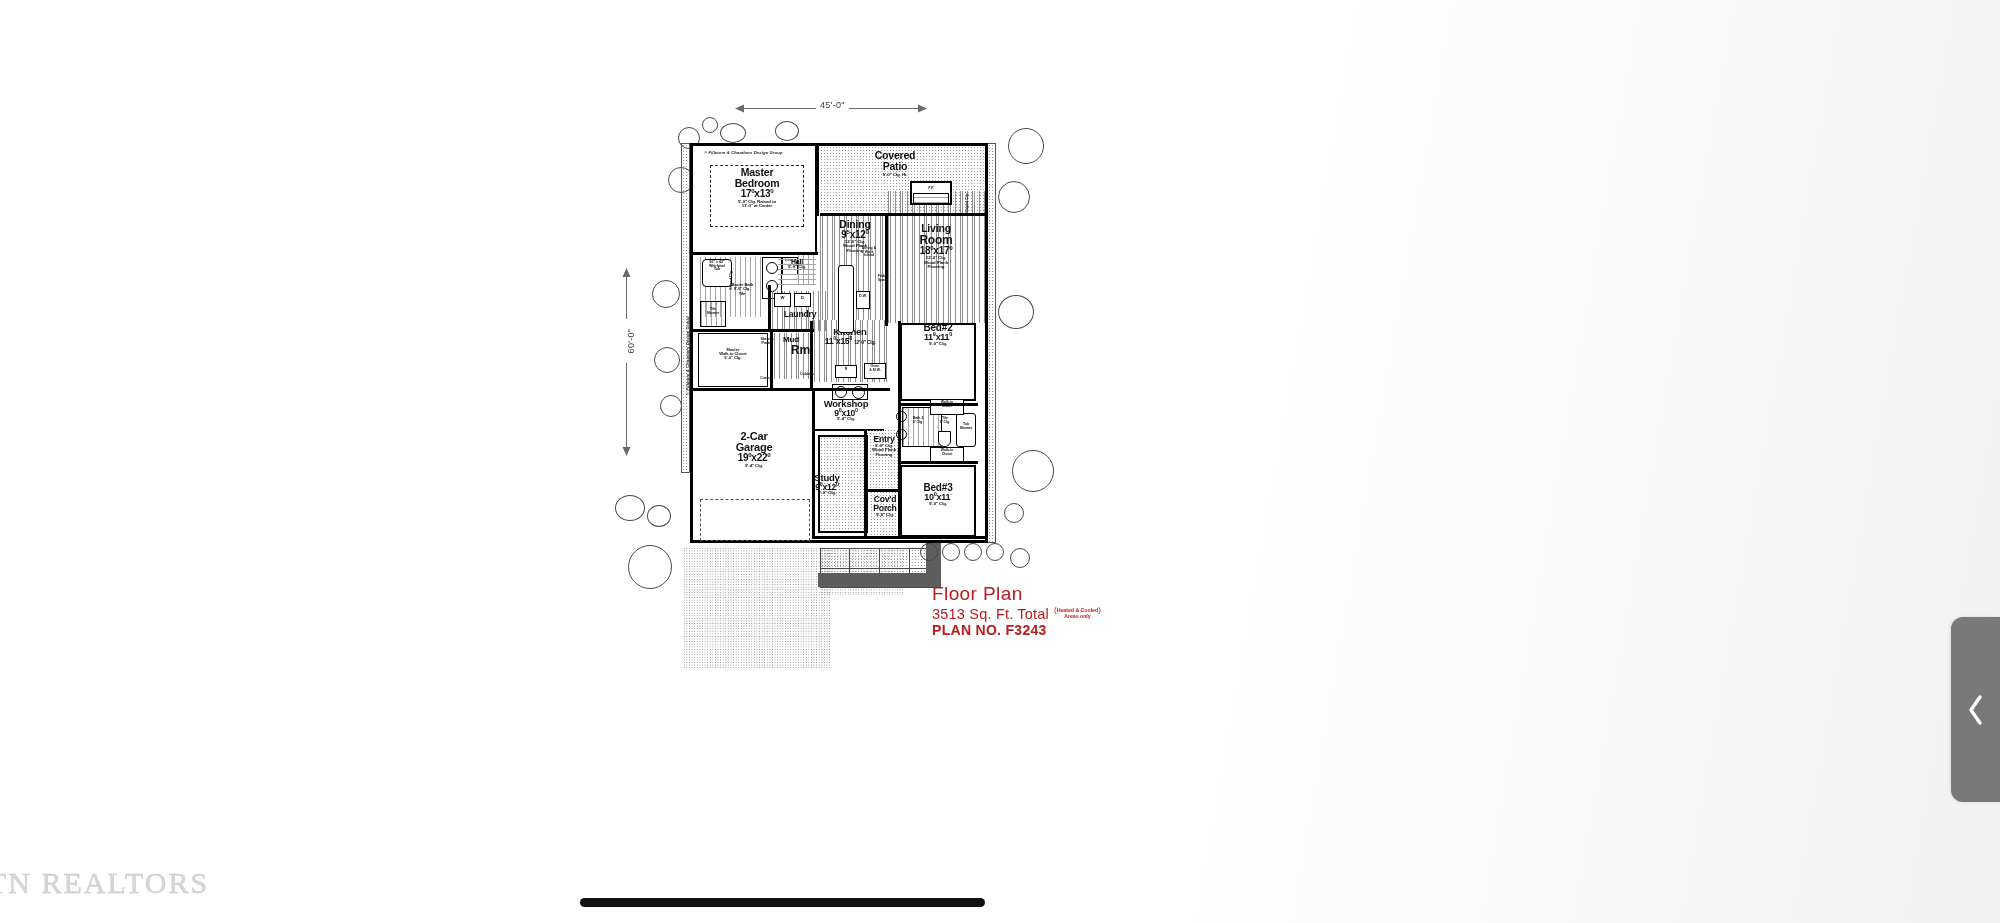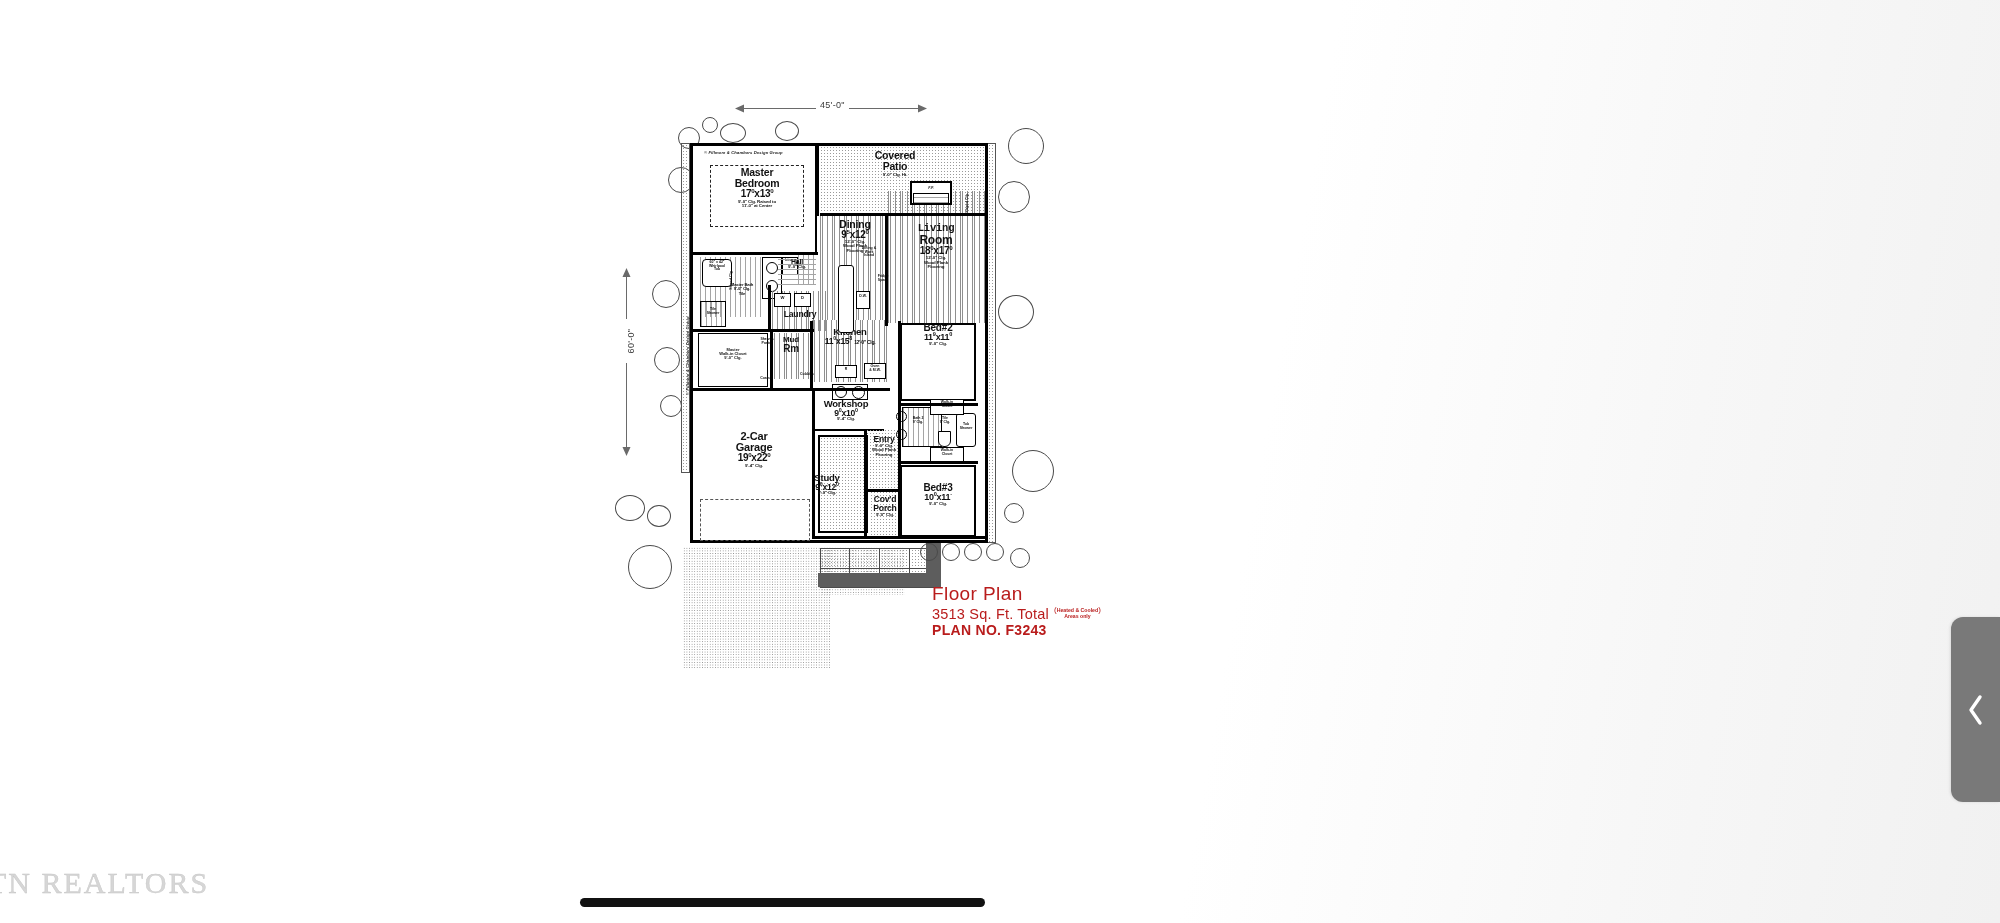--- a/index.html
+++ b/index.html
@@ -194,21 +194,21 @@
       <div class="dim" style="font-size:10px;">
         <span>9</span><sup>5</sup>x<span>12</span><sup>0</sup>
       </div>
       <div class="sub">12'-0" Clg.</div>
       <div class="sub">Wood Plank</div>
       <div class="sub">Flooring</div>
     </div>
 
     <div class="abs hatch-v" style="left:108px;top:96px;width:97px;height:132px;"></div>
     <div class="rl" style="left:112px;top:128px;width:88px;">
-      <div class="nm" style="font-size:10.5px;font-family:Liberation Mono, monospace;">Living</div>
+      <div class="nm" style="font-size:10.5px;">Living</div>
       <div class="nm" style="font-size:12px;">Room</div>
       <div class="dim" style="font-size:10px;">
         <span>18</span><sup>0</sup>x<span>17</span><sup>0</sup>
       </div>
       <div class="sub">12'-0" Clg.</div>
       <div class="sub">Wood Plank</div>
       <div class="sub">Flooring</div>
     </div>
     <div class="tiny2" style="left:186px;top:128px;width:40px;transform:rotate(-90deg);transform-origin:left top;">Sloped Clg.</div>
 
@@ -244,21 +244,21 @@
     <div class="tiny" style="left:-6px;top:201px;width:17px;">W</div>
     <div class="abs" style="left:14px;top:198px;width:17px;height:14px;border:1.3px solid #000;background:#fff;"></div>
     <div class="tiny" style="left:14px;top:201px;width:17px;">D</div>
     <div class="rl" style="left:-12px;top:215px;width:64px;">
       <div class="nm" style="font-size:8.6px;">Laundry</div>
     </div>
 
     <div class="abs hatch-v" style="left:-8px;top:238px;width:38px;height:46px;"></div>
     <div class="rl" style="left:-8px;top:241px;width:38px;">
       <div class="nm" style="font-size:8px;">Mud</div>
-      <div class="nm" style="font-size:10px;">Rm</div>
+      <div class="nm" style="font-size:12px;text-align:right;">Rm</div>
     </div>
     <div class="tiny2" style="left:-24px;top:243px;width:22px;">Shelves<br>Pantry</div>
     <div class="tiny2" style="left:-26px;top:282px;width:22px;">Coats</div>
     <div class="tiny2" style="left:14px;top:278px;width:26px;">Cubbies</div>
     <div class="tiny2" style="left:18px;top:300px;width:22px;">Bench</div>
 
     <div class="abs hatch-v" style="left:32px;top:225px;width:76px;height:62px;"></div>
     <div class="rl" style="left:32px;top:232px;width:76px;">
       <div class="nm" style="font-size:9.5px;">Kitchen</div>
       <div class="dim" style="font-size:8.6px;">

